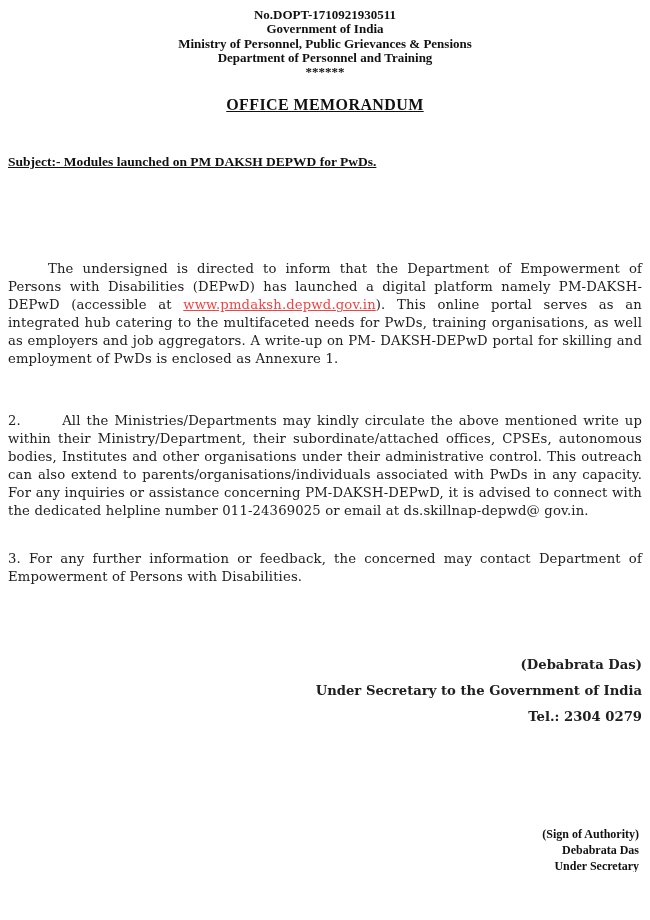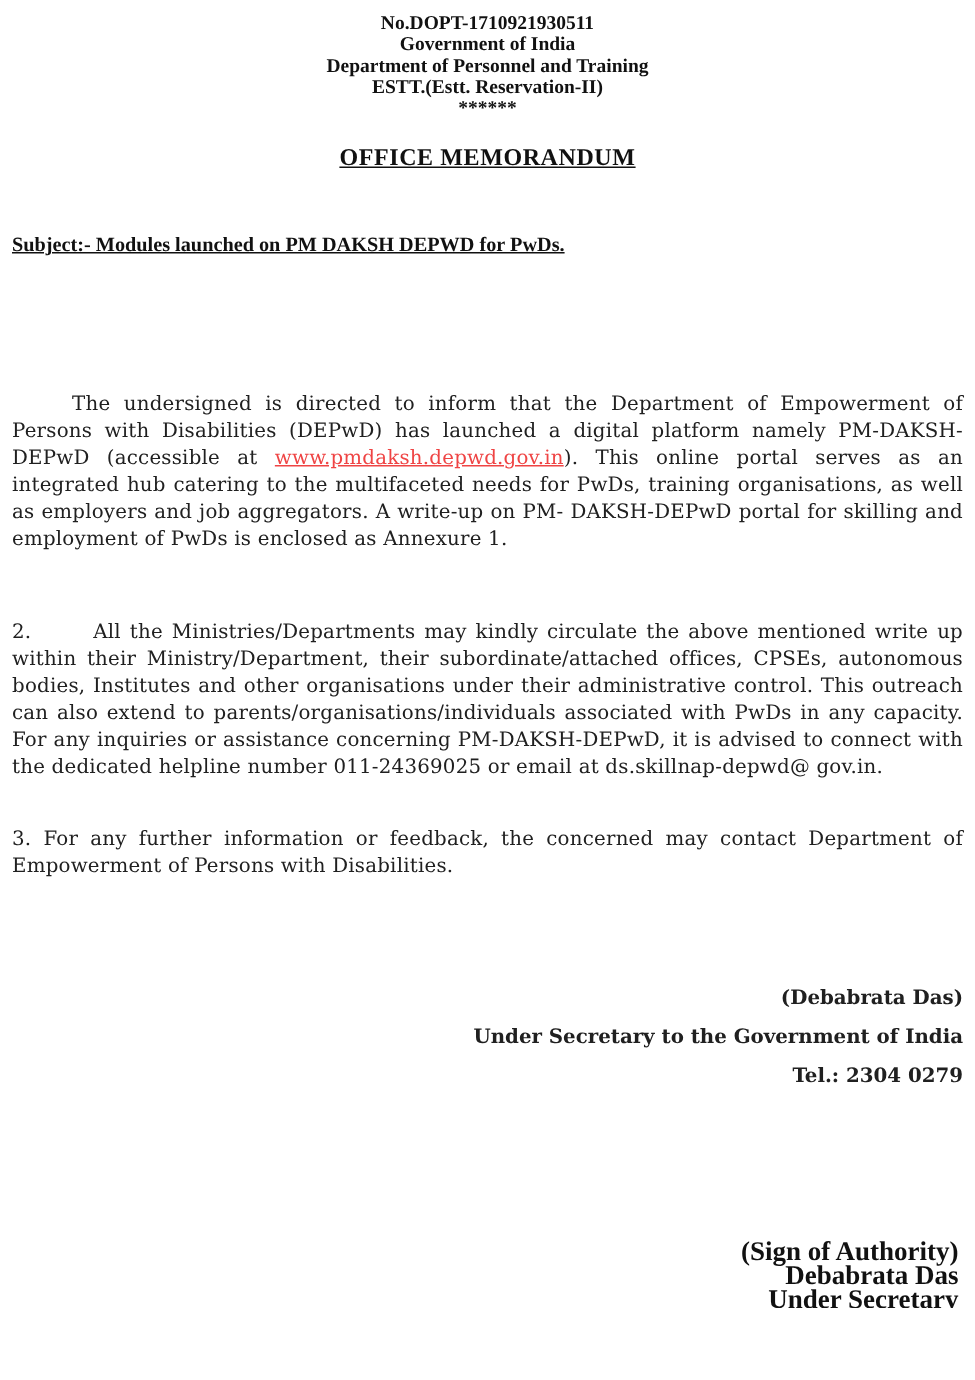--- a/index.html
+++ b/index.html
@@ -80,35 +80,35 @@
     color: #202020;
   }
   .sig-right .sig-line { margin-bottom: 8px; font-weight: bold; }
   .sign-auth {
     position: absolute;
     top: 826px;
     right: 11px;
     text-align: right;
     font-family: "Liberation Serif", serif;
     font-weight: bold;
-    font-size: 18px;
+    font-size: 12px;
     line-height: 16px;
     color: #111111;
   }
 </style>
 </head>
 <body>
 
 <div class="page">
 
   <div class="hdr-block">
     <div>No.DOPT-1710921930511</div>
     <div>Government of India</div>
+    <div>Ministry of Personnel, Public Grievances &amp; Pensions</div>
     <div>Department of Personnel and Training</div>
-    <div>ESTT.(Estt. Reservation-II)</div>
     <div>******</div>
   </div>
 
 
   <div class="memo-title-wrap">
     <span class="memo-title">OFFICE MEMORANDUM</span>
   </div>
 
   <div class="subject">
     <span class="subject-text">Subject:- Modules launched on PM DAKSH DEPWD for PwDs.</span>

